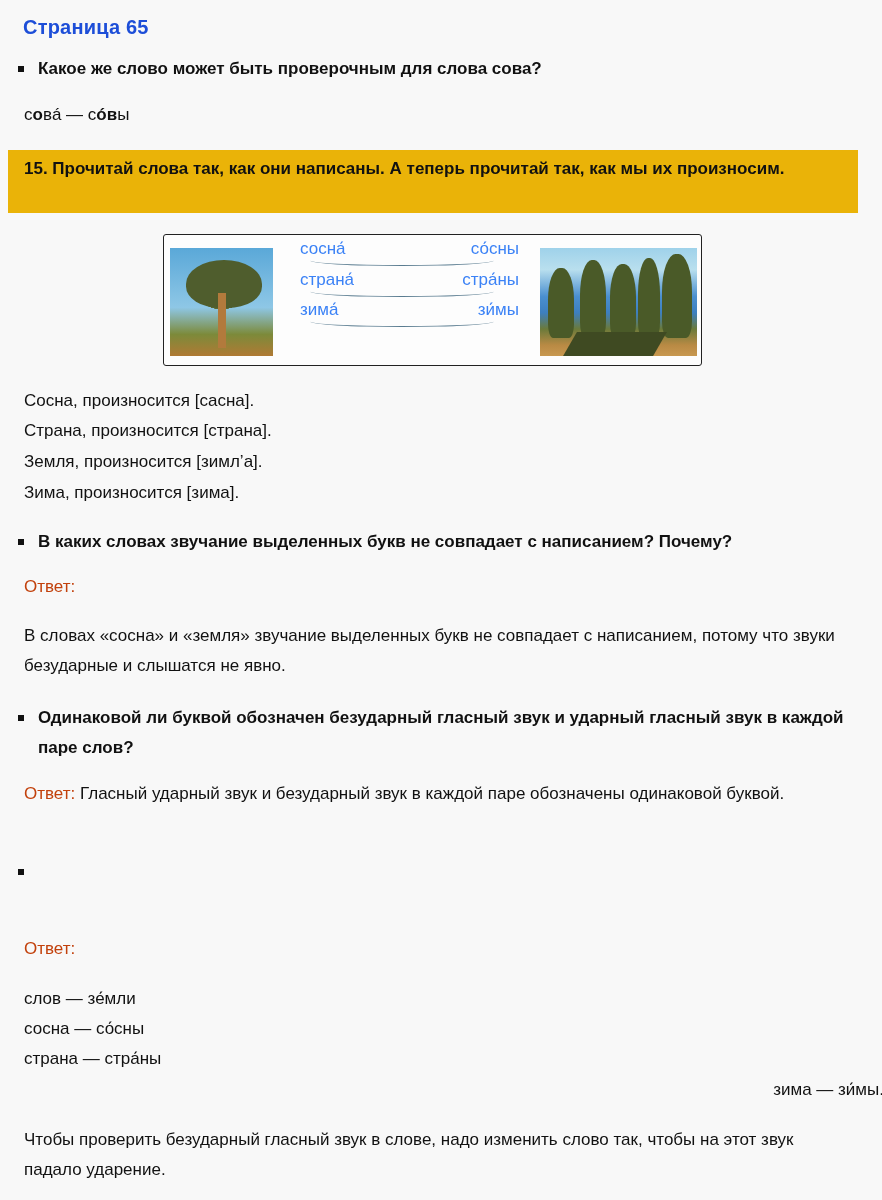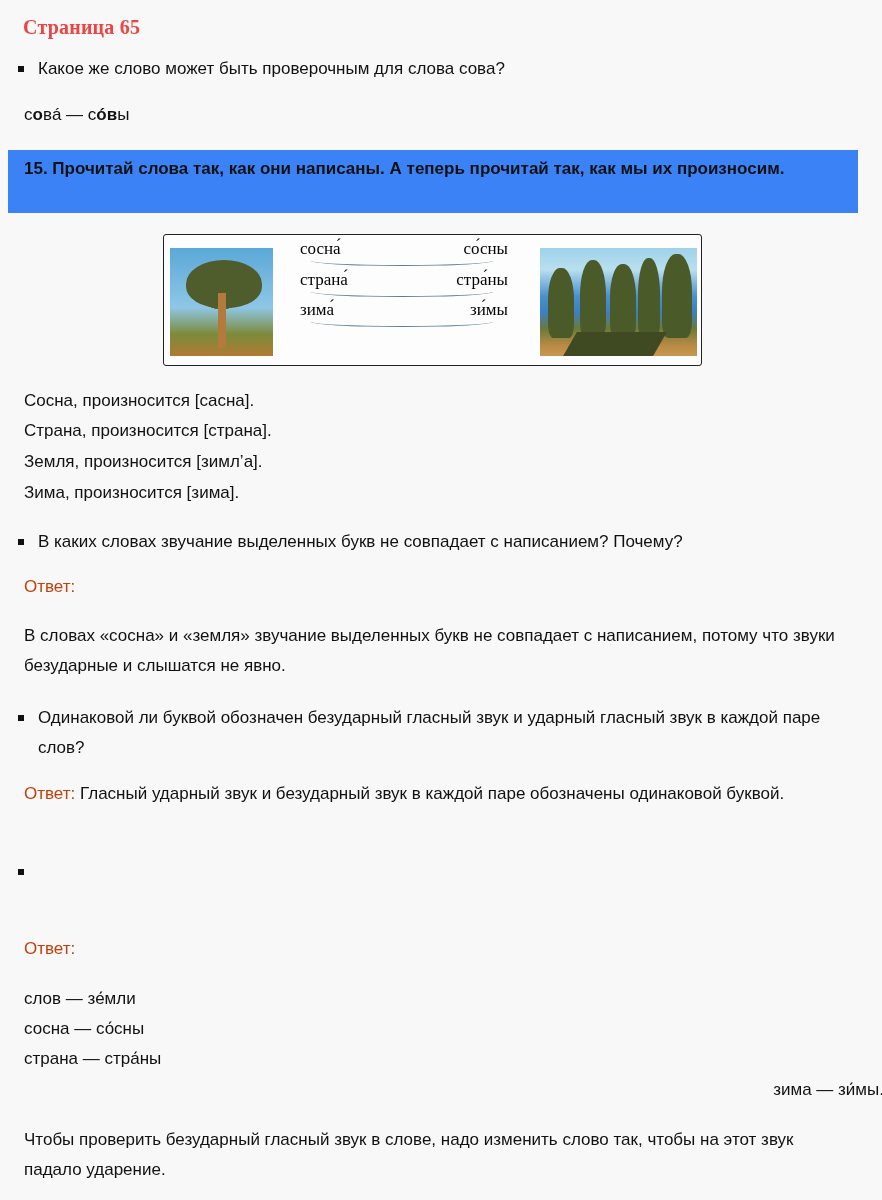--- a/index.html
+++ b/index.html
@@ -6,43 +6,43 @@
   body {
     width: 882px; height: 1200px; overflow: hidden;
     background: #f8f8f8;
     font-family: "Liberation Sans", sans-serif;
     color: #111;
     font-size: 17px;
     position: relative;
   }
   .title {
     position: absolute; left: 23px; top: 16px;
-    font-family: Liberation Serif, serif;
-    font-weight: bold; font-size: 20px; color: #ef4444;
+    font-family: Liberation Sans, sans-serif;
+    font-weight: bold; font-size: 20px; color: #1d4ed8;
     letter-spacing: 0.2px;
     text-align: center;
   }
   .q {
     position: absolute; left: 18px; width: 840px;
-    font-weight: normal; font-size: 17px; line-height: 30px;
+    font-weight: bold; font-size: 17px; line-height: 30px;
     padding-left: 20px; box-sizing: border-box;
   }
   .q .bullet {
     position: absolute; left: 0; top: 12px;
     width: 6px; height: 6px; background: #111;
   }
   .p {
     position: absolute; left: 24px; width: 860px;
     font-size: 17px; line-height: 30px;
   }
   .ans { color: #c2410c; }
   .strong-o { font-weight: bold; }
   .task-box {
     position: absolute; left: 8px; top: 150px; width: 850px; height: 63px;
-    background: #3b82f6;
+    background: #eab308;
     padding: 4px 16px; box-sizing: border-box;
     font-weight: bold; font-size: 17px; line-height: 29px;
   }
   .figure {
     position: absolute; left: 163px; top: 234px; width: 539px; height: 132px;
     border: 1px solid #222; border-radius: 3px; background: #fdfdfd;
     box-sizing: border-box;
   }
   .img1 {
     position: absolute; left: 6px; top: 13px; width: 103px; height: 108px;
@@ -67,25 +67,25 @@
   .img2 .tree {
     position: absolute; bottom: 18px; width: 26px; height: 70px;
     background: #4a5a28; border-radius: 45% 45% 20% 20%;
   }
   .img2 .shadow {
     position: absolute; left: 30px; bottom: 0; width: 90px; height: 24px;
     background: #3f4a22; transform: skewX(-30deg);
   }
   .words {
     position: absolute; left: 136px; top: 2px; width: 220px;
-    font-family: Liberation Serif, serif; font-size: 17px; color: #000000;
+    font-family: Liberation Sans, sans-serif; font-size: 17px; color: #3b82f6;
   }
   .wrow { position: relative; height: 30.5px; }
   .wl { position: absolute; left: 0; top: 2px; }
-  .wr { position: absolute; right: 12px; top: 2px; }
+  .wr { position: absolute; right: 1px; top: 2px; }
   .arc {
     position: absolute; left: 10px; right: 26px; top: 18px; height: 10px;
     border-bottom: 1.5px solid #5a7c90; border-radius: 0 0 50% 50%;
   }
 </style>
 </head>
 <body>
 
 <div class="title">Страница 65</div>
 

